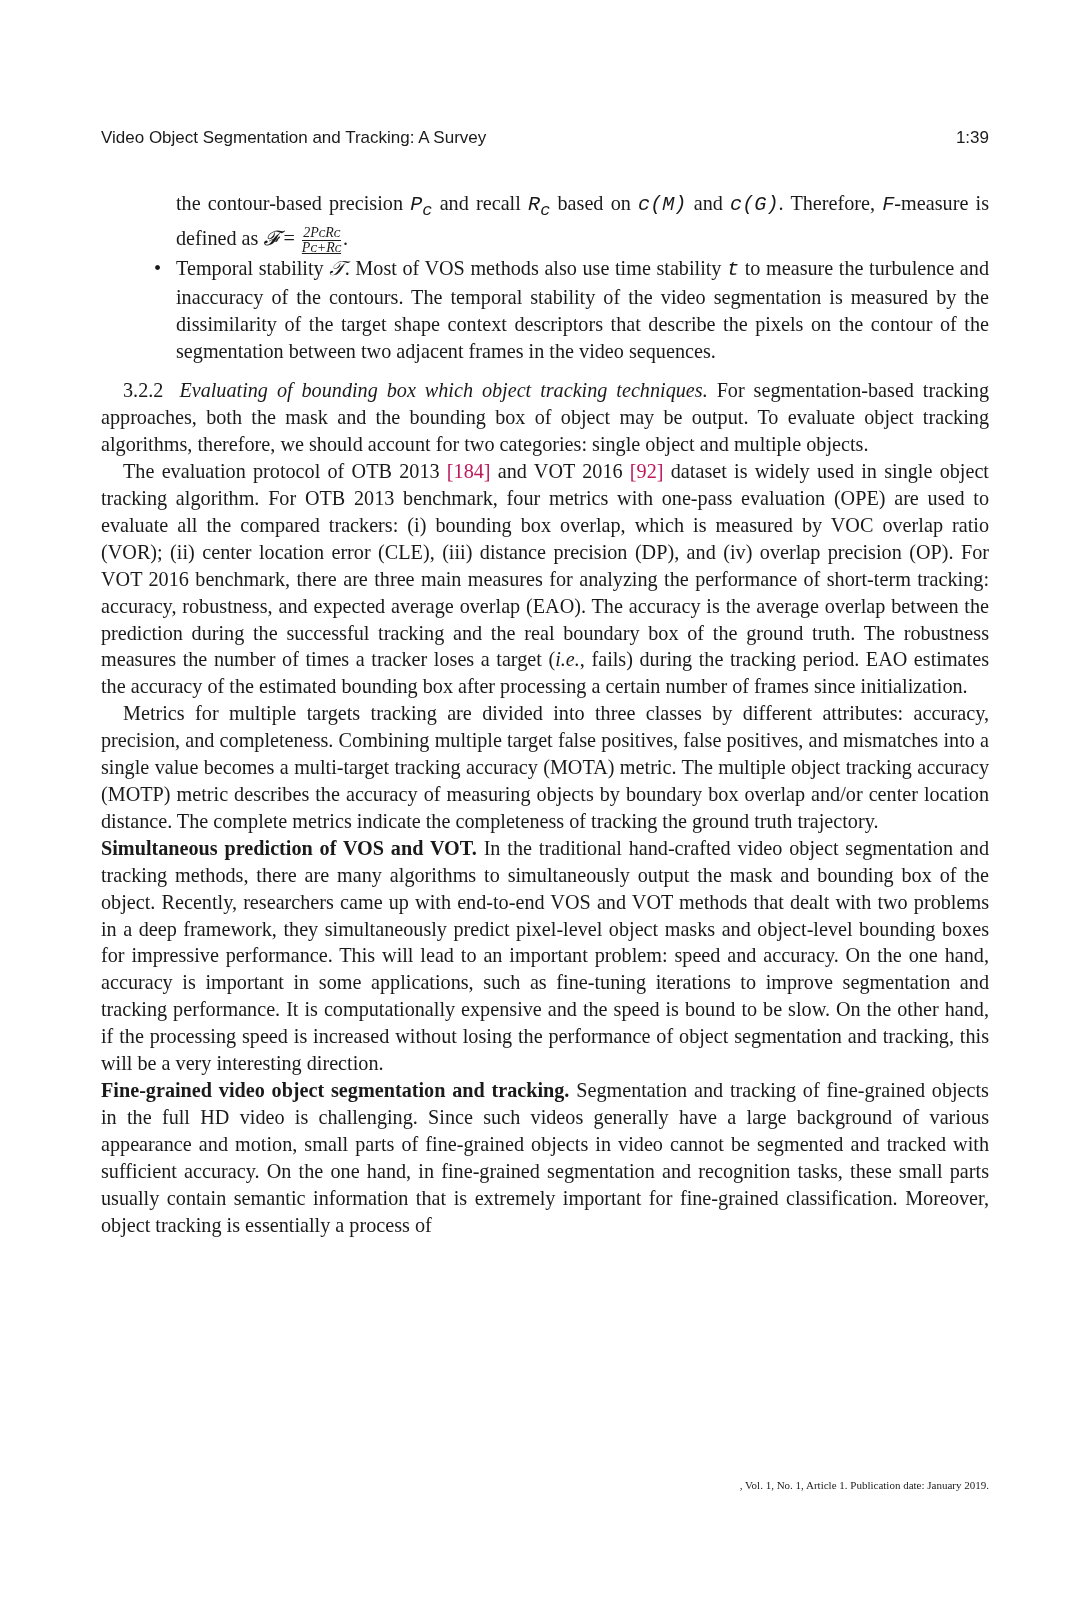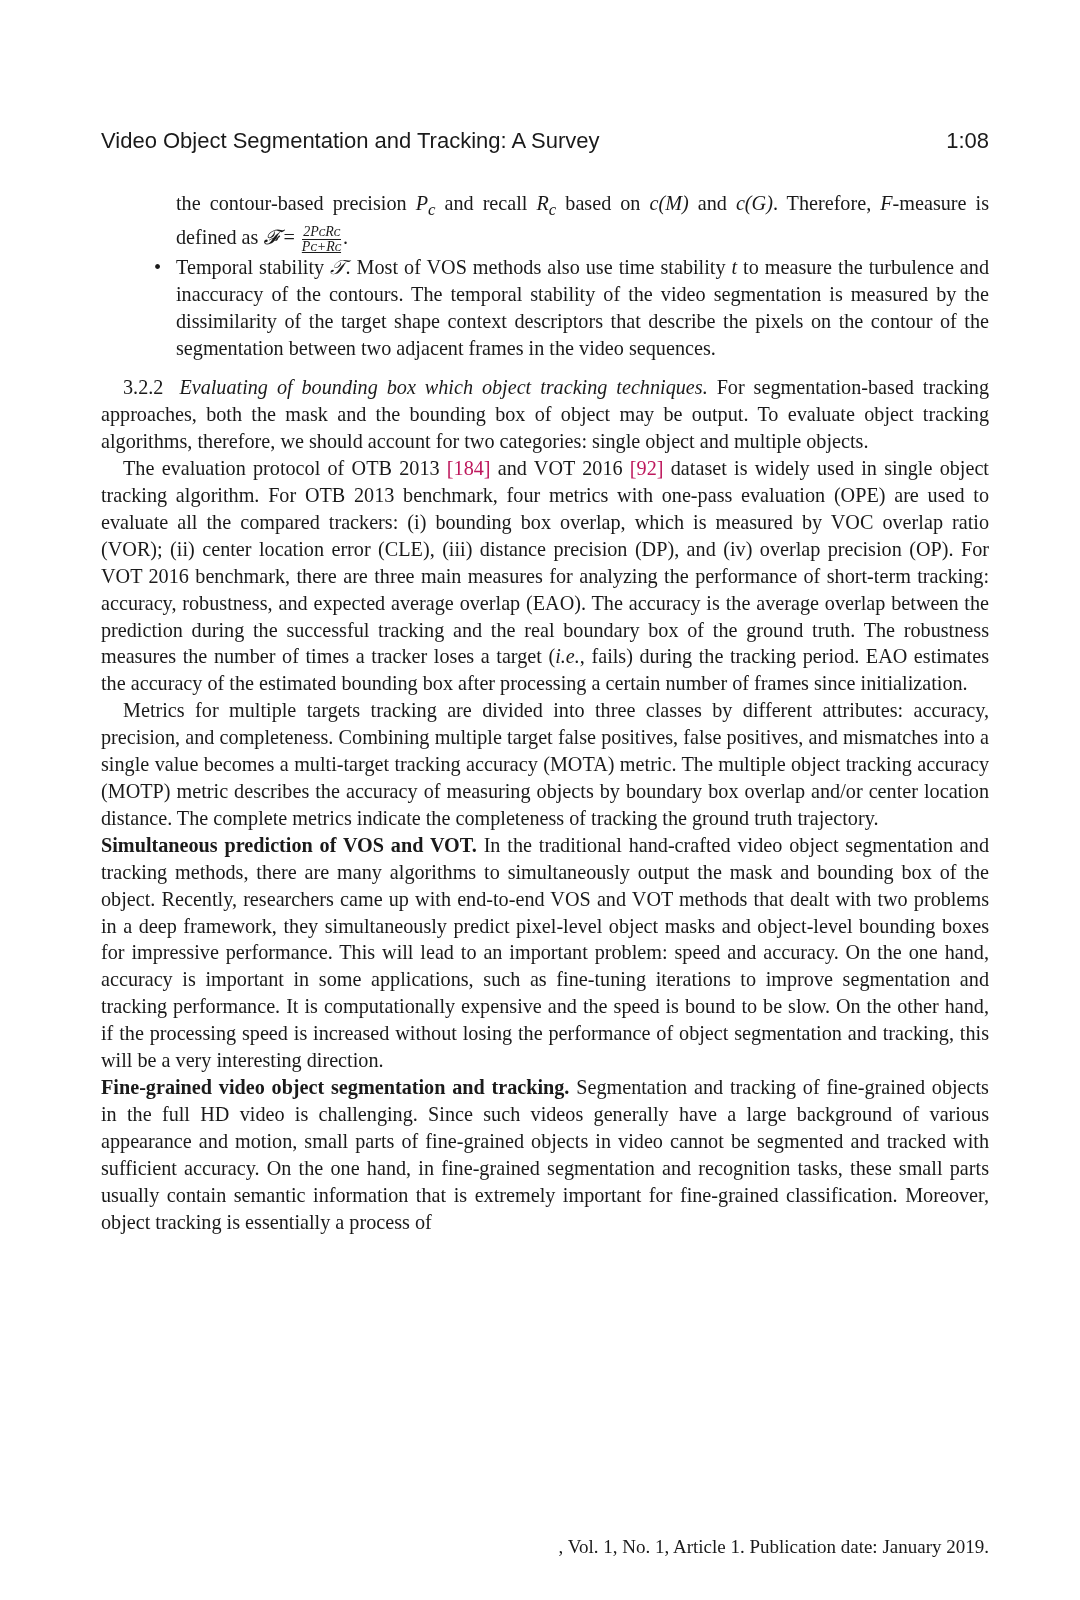--- a/index.html
+++ b/index.html
@@ -1,51 +1,51 @@
 <!DOCTYPE html>
 <html><head>
 <meta charset="utf-8">
 <style>
   html, body { margin: 0; padding: 0; background: #ffffff; }
   body { width: 1080px; height: 1600px; position: relative; overflow: hidden;
          font-family: "Liberation Serif", "DejaVu Serif", serif; color: #1a1a1a; }
   .page { position: absolute; left: 101px; top: 0; width: 888px; }
   .running-head { position: absolute; top: 128px; left: 0; width: 888px; height: 26px;
-                  font-family: "Liberation Sans", "DejaVu Sans", sans-serif; font-size: 22px; }
+                  font-family: "Liberation Sans", "DejaVu Sans", sans-serif; font-size: 17px; }
   .running-head .title { position: absolute; left: 0; top: 0; }
   .running-head .pageno { position: absolute; right: 0; top: 0; }
   .body { position: absolute; top: 190px; left: 0; width: 888px; font-size: 20.2px; line-height: 26.9px;
           text-align: justify; }
   .body p { margin: 0; }
   .cont { padding-left: 75px; }
   .bullet { position: relative; padding-left: 75px; }
   .bullet .dot { position: absolute; left: 53px; top: 0; }
-  .math { font-style: italic; }
+  .math { font-style: italic; font-family: Liberation Mono, monospace; }
   .frac { display: inline-block; vertical-align: middle; text-align: right; font-size: 14px; line-height: 14px; font-style: italic; margin: 0 2px; }
   .frac .num { display: block; border-bottom: 1px solid #1a1a1a; padding: 0 1px; }
   .frac .den { display: block; text-decoration: underline; }
   .subsec { margin-top: 13px !important; }
   .subsec .num { }
   .subsec .ttl { font-style: italic; margin-left: 16px; }
   .indent { text-indent: 22px; }
   .cite { color: #be185d; }
   .sec-head { margin: 20px 0 6px 0 !important; font-family: "Liberation Sans", "DejaVu Sans", sans-serif;
               font-weight: bold; font-size: 19.5px; letter-spacing: 0.2px; }
   .sec-head .secno { display: inline-block; width: 34px; }
   .bold { font-weight: bold; }
-  .footer { position: absolute; top: 1536px; right: 0; font-size: 19px; }
+  .footer { position: absolute; top: 1479px; right: 0; font-size: 11px; }
 </style>
 </head>
 <body>
 
 <div class="page">
 
   <div class="running-head">
     <span class="title">Video Object Segmentation and Tracking: A Survey</span>
-    <span class="pageno">1:08</span>
+    <span class="pageno">1:39</span>
   </div>
 
   <div class="body">
 
     <p class="cont"><span>the contour-based precision </span><span class="math"><span>P</span><sub>c</sub></span><span> and recall </span><span class="math"><span>R</span><sub>c</sub></span><span> based on </span><span class="math">c(M)</span><span> and </span><span class="math">c(G)</span><span>. Therefore, </span><span class="math">F</span><span>-measure is defined as </span><span class="math">𝓕</span><span> = </span><span class="frac"><span class="num">2PᴄRᴄ</span><span class="den">Pᴄ+Rᴄ</span></span><span>.</span></p>
 
     <p class="bullet"><span class="dot">•</span><span>Temporal stability </span><span class="math">𝒯</span><span>. Most of VOS methods also use time stability </span><span class="math">t</span><span> to measure the turbulence and inaccuracy of the contours. The temporal stability of the video segmentation is measured by the dissimilarity of the target shape context descriptors that describe the pixels on the contour of the segmentation between two adjacent frames in the video sequences.</span></p>
 
     <p class="subsec indent"><span class="num">3.2.2</span><span class="ttl">Evaluating of bounding box which object tracking techniques.</span><span> For segmentation-based tracking approaches, both the mask and the bounding box of object may be output. To evaluate object tracking algorithms, therefore, we should account for two categories: single object and multiple objects.</span></p>
 

